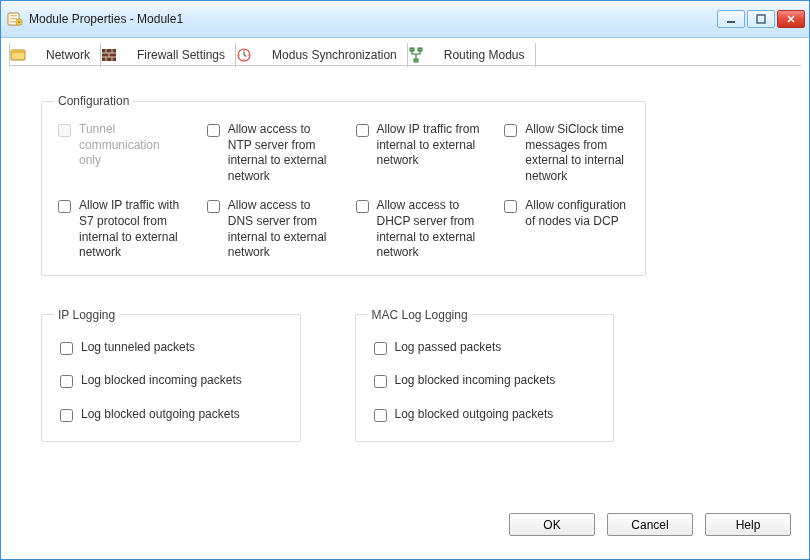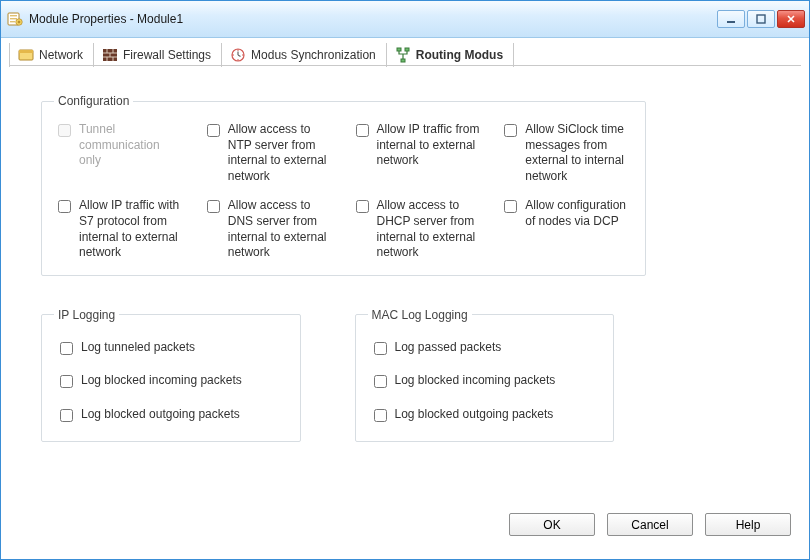--- a/index.html
+++ b/index.html
@@ -56,22 +56,22 @@
   .tabbar {
     display:flex;
     align-items:flex-end;
     padding: 4px 8px 0 8px;
     gap: 0;
     background: #fff;
     position: relative;
   }
   .tab {
     display:flex; align-items:center;
-    gap:5px;
-    padding: 4px 10px 4px 8px;
+    gap:20px;
+    padding: 4px 10px 4px 0;
     border-right: 1px solid #c9c9c9;
     font-size: 12px;
     color: #333;
     cursor: default;
     position: relative;
     top: 1px;
     background: #fff;
   }
   .tab:first-child { border-left: 1px solid #c9c9c9; }
   .tab .tab-icon { width:16px; height:16px; display:inline-flex; align-items:center; justify-content:center; }
@@ -226,21 +226,21 @@
               <line x1="8" y1="2" x2="8" y2="4"></line>
               <line x1="8" y1="12" x2="8" y2="14"></line>
               <line x1="2" y1="8" x2="4" y2="8"></line>
               <line x1="12" y1="8" x2="14" y2="8"></line>
             </g>
           <path d="M8 8 L8 4.5 M8 8 L10.5 9.5" stroke="#666" stroke-width="1.2"></path>
         </svg>
       </span>
       <span>Modus Synchronization</span>
     </div>
-    <div class="tab" style="border-right:1px solid #c9c9c9;font-weight:bold;">
+    <div class="tab" style="border-right:1px solid #c9c9c9;">
       <span class="tab-icon">
         <svg width="16" height="16" viewBox="0 0 16 16">
           <rect x="2" y="1" width="4" height="3" fill="#6dbb6d" stroke="#3a7a3a"></rect>
           <rect x="10" y="1" width="4" height="3" fill="#6dbb6d" stroke="#3a7a3a"></rect>
           <rect x="6" y="12" width="4" height="3" fill="#6dbb6d" stroke="#3a7a3a"></rect>
           <path d="M4 4 v3 h8 v-3 M8 7 v5" stroke="#3a7a3a" stroke-width="1.2" fill="none"></path>
         </svg>
       </span>
       <span>Routing Modus</span>
     </div>

